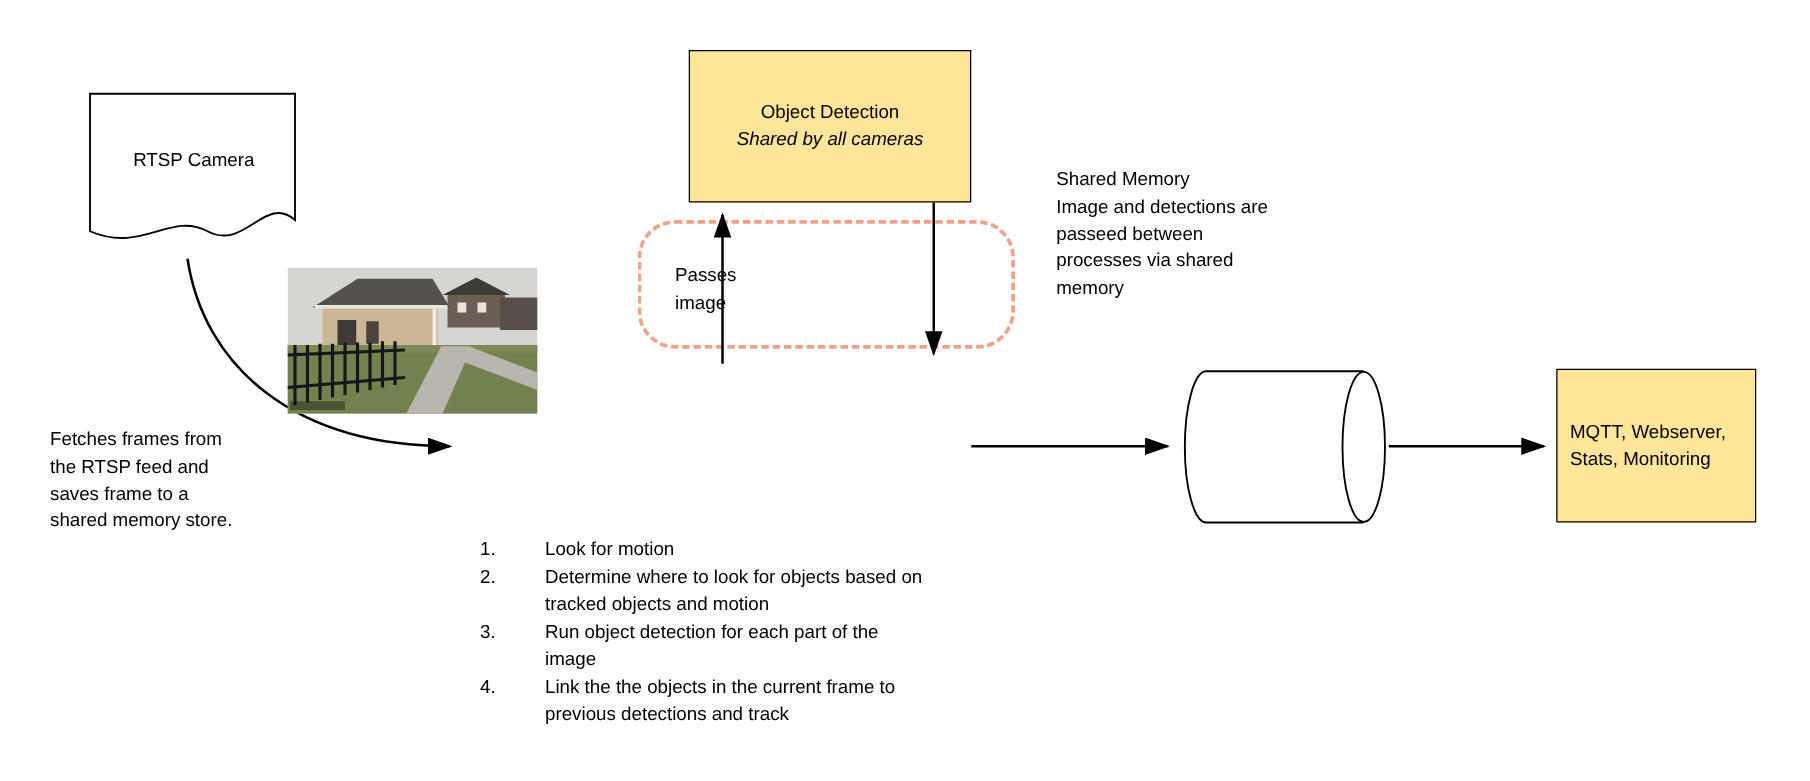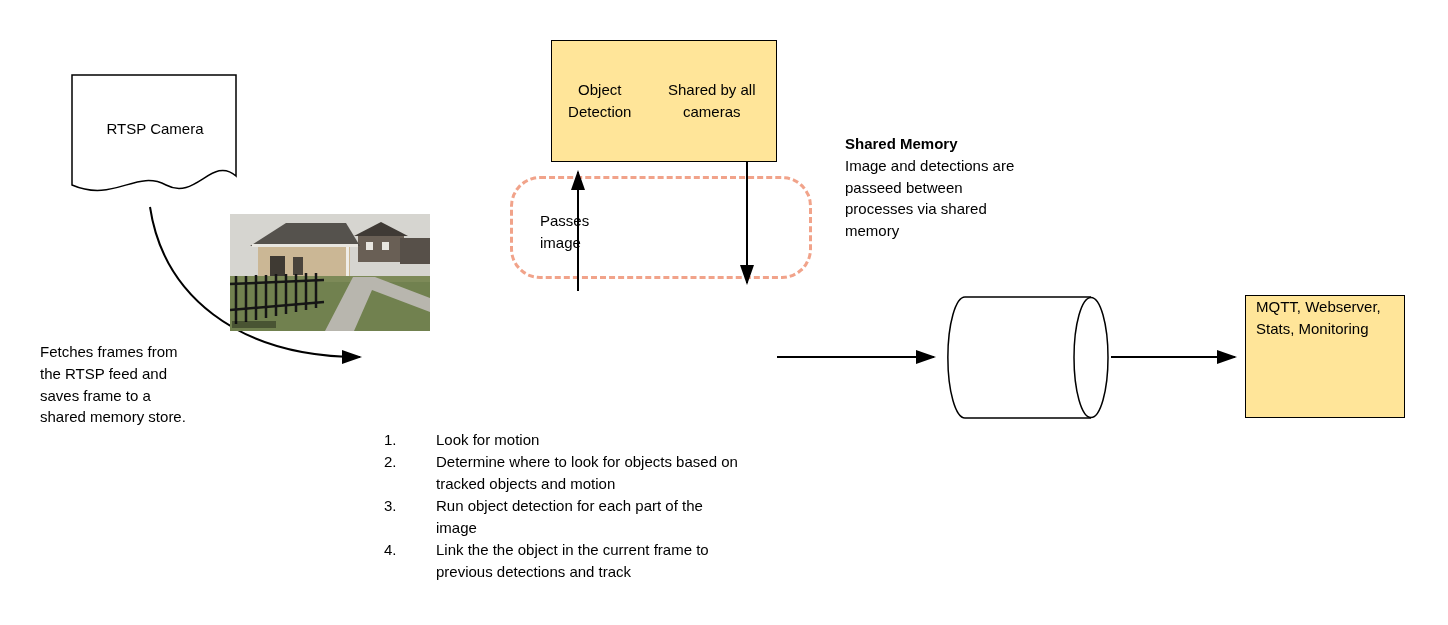--- a/index.html
+++ b/index.html
@@ -3,25 +3,25 @@
 <meta charset="utf-8">
 <style>
   html,body{margin:0;padding:0;background:#ffffff;}
   .canvas{
     position:relative;width:1448px;height:625px;background:#ffffff;overflow:hidden;
     font-family:"Liberation Sans", sans-serif;color:#000;font-size:15px;
   }
   .abs{position:absolute;}
   .ybox{
     position:absolute;background:#ffe599;border:1px solid #000;
-    display:flex;flex-direction:row;align-items:center;justify-content:center;
+    display:flex;flex-direction:column;align-items:center;justify-content:center;
     text-align:center;line-height:1.45;
   }
-  .italic{}
-  .bold{font-weight:bold;}
+  .italic{font-style:italic;}
+  .bold{font-weight:normal;}
   .note{position:absolute;line-height:1.45;}
   .dashed-region{
     position:absolute;border:3px dashed #f1a38a;border-radius:30px;background:transparent;
   }
   .arrows{position:absolute;left:0;top:0;pointer-events:none;}
   .steps{position:absolute;line-height:1.47;}
   .step-row{display:flex;}
   .step-num{width:52px;flex:0 0 52px;}
   .step-text{width:310px;}
   .cyl-label{position:absolute;text-align:center;line-height:1.45;}
@@ -99,21 +99,21 @@
     <div class="step-row">
       <span class="step-num">2.</span>
       <span class="step-text">Determine where to look for objects based on tracked objects and motion</span>
     </div>
     <div class="step-row">
       <span class="step-num">3.</span>
       <span class="step-text">Run object detection for each part of the image</span>
     </div>
     <div class="step-row">
       <span class="step-num">4.</span>
-      <span class="step-text">Link the the object in the current frame to previous detections and track</span>
+      <span class="step-text">Link the the objects in the current frame to previous detections and track</span>
     </div>
   </div>
 
   <svg class="abs" style="left:945px;top:295px;" width="166" height="125" viewBox="0 0 166 125">
     <path d="M20 2 H146 V123 H20 A17 60 0 0 1 20 2 Z" fill="#ffffff" stroke="none"></path>
     <ellipse cx="146" cy="62.5" rx="17" ry="60" fill="#ffffff" stroke="#000000" stroke-width="1.5"></ellipse>
     <path d="M20 2 H146 M20 123 H146 M20 2 A17 60 0 0 0 20 123" fill="none" stroke="#000000" stroke-width="1.5"></path>
   </svg>
 
 

